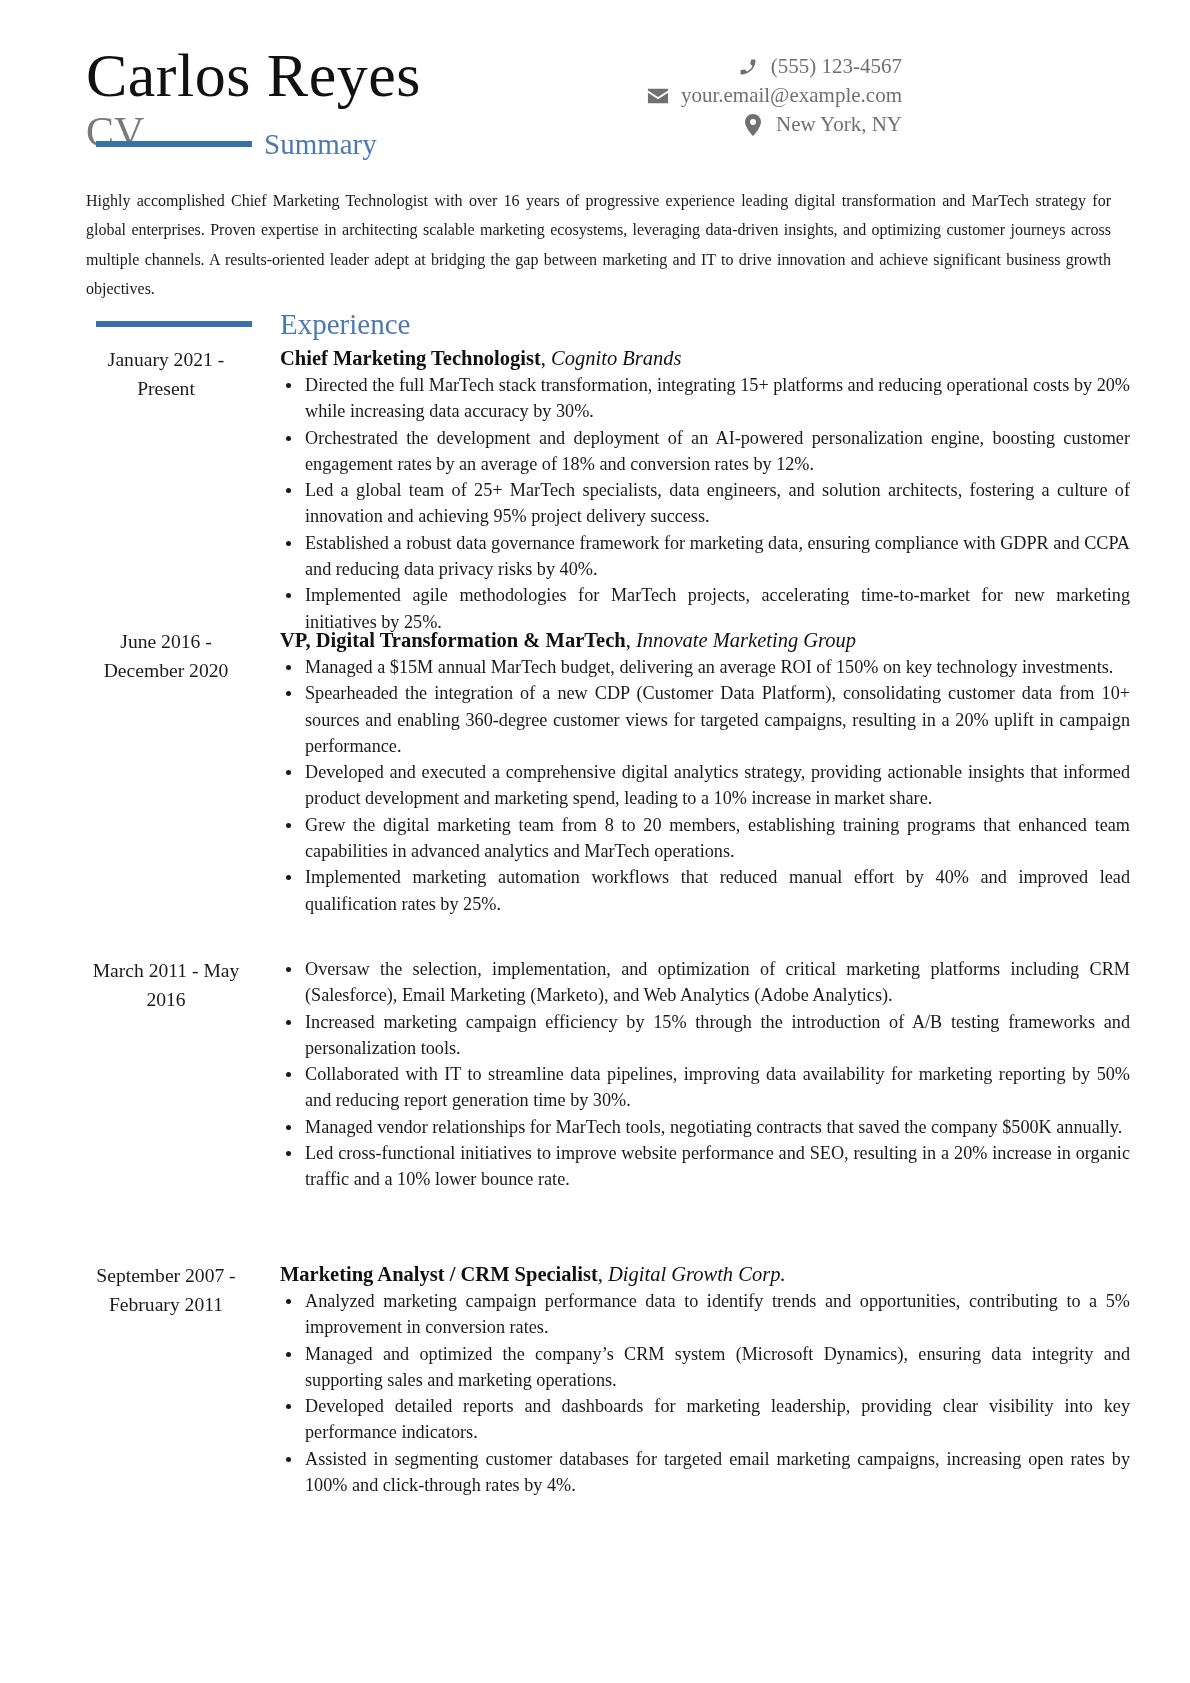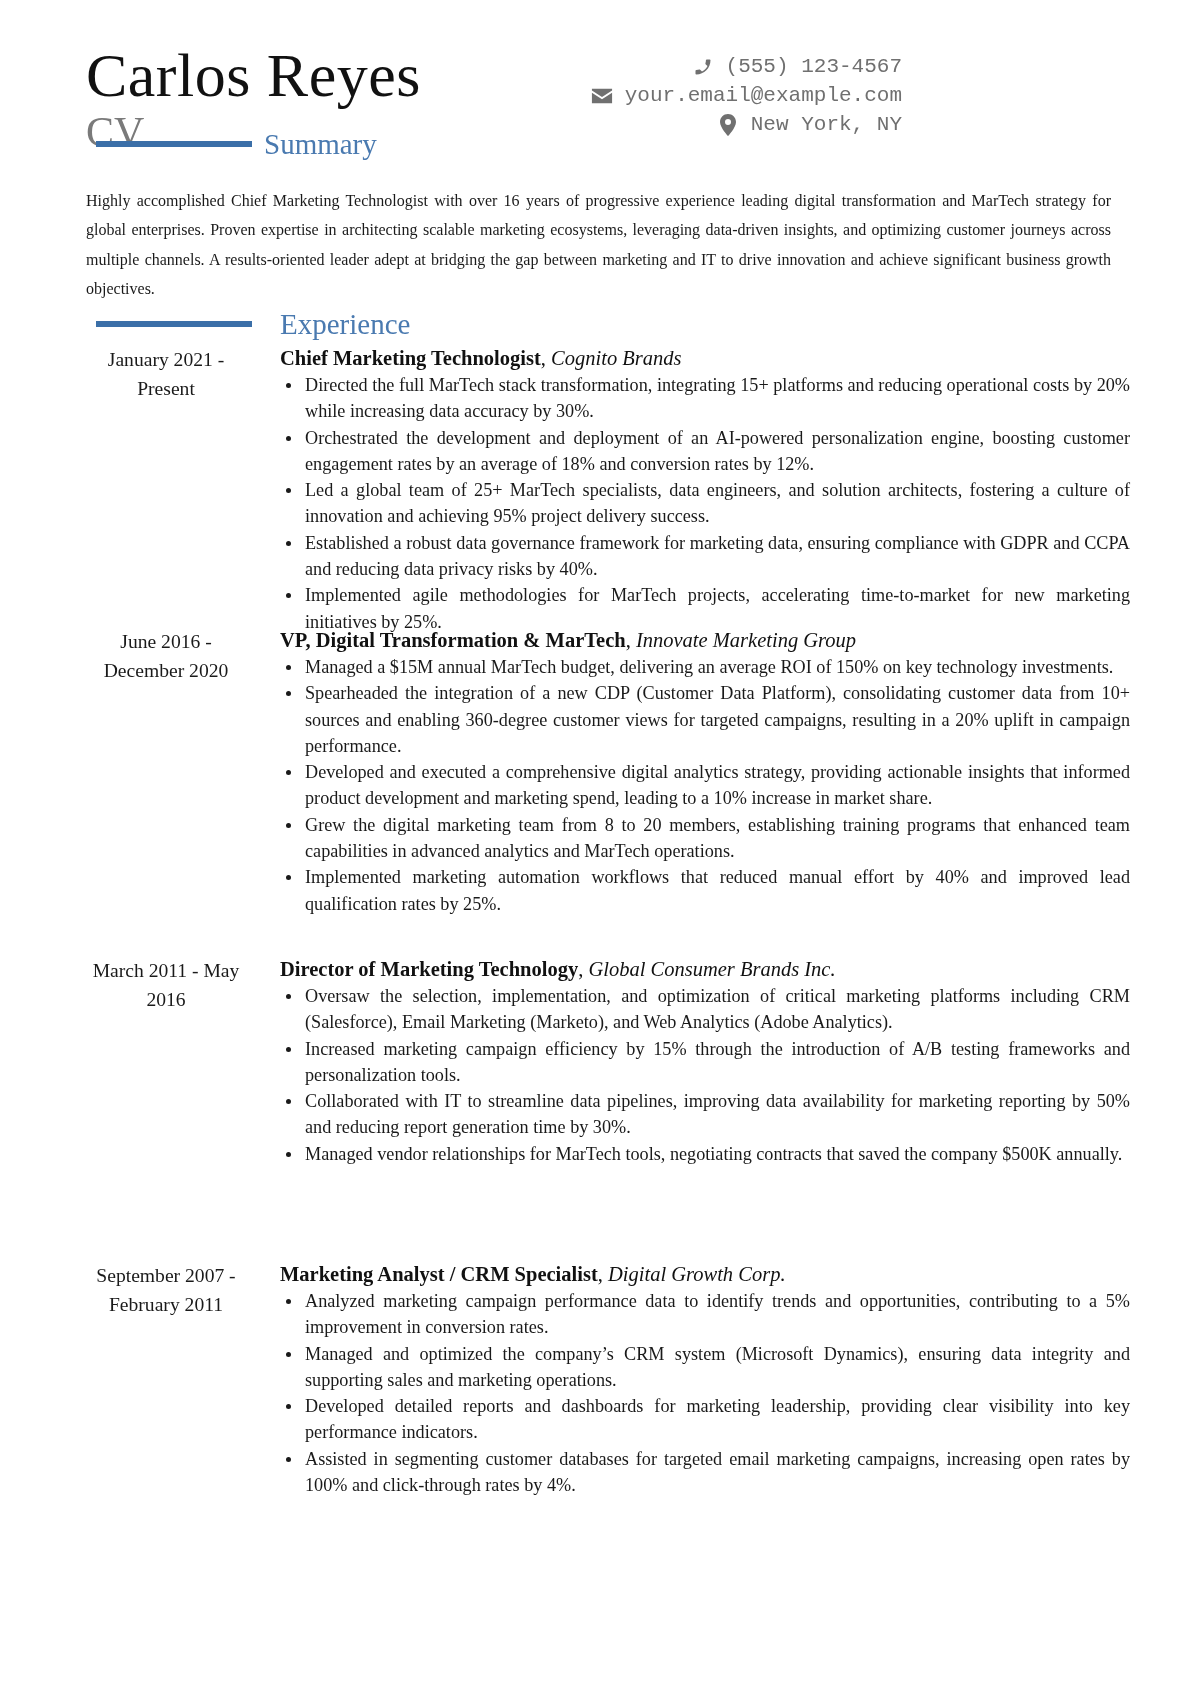--- a/index.html
+++ b/index.html
@@ -16,21 +16,21 @@
     font-family: "Liberation Serif", "DejaVu Serif", serif;
     font-size: 62px; line-height: 70px; color: #111; letter-spacing: 0.5px;
   }
   .subtitle {
     position: absolute; left: 86px; top: 108px;
     font-family: "Liberation Serif", "DejaVu Serif", serif;
     font-size: 42px; line-height: 48px; color: #7a7a7a;
   }
   .contact {
     position: absolute; right: 110px; top: 52px; text-align: right;
-    font-family: Liberation Mono, monospace;
+    font-family: Liberation Serif, serif;
     font-size: 21px; color: #707070;
   }
   .contact-row { height: 29px; line-height: 29px; display: flex; justify-content: flex-end; align-items: center; }
   .contact-row .icon { width: 22px; height: 22px; margin-right: 12px; display: inline-flex; align-items: center; justify-content: center; }
   .contact-row svg { fill: #707070; }
 
   
   .section-head { position: absolute; left: 96px; height: 34px; display: flex; align-items: center; }
   .section-bar { width: 156px; height: 6px; background: #3b6fa8; margin-right: 12px; }
   .section-title {
@@ -145,28 +145,26 @@
         <li>Developed and executed a comprehensive digital analytics strategy, providing actionable insights that informed product development and marketing spend, leading to a 10% increase in market share.</li>
         <li>Grew the digital marketing team from 8 to 20 members, establishing training programs that enhanced team capabilities in advanced analytics and MarTech operations.</li>
         <li>Implemented marketing automation workflows that reduced manual effort by 40% and improved lead qualification rates by 25%.</li>
       </ul>
     </div>
   </div>
 
   <div class="job" style="top:956px;">
     <div class="job-date">March 2011 - May 2016</div>
     <div class="job-body">
-      <div class="job-title-line">
-        <span class="job-title">Director of Marketing Technology</span>, <span class="job-company">Global Consumer Brands Inc.</span>
-      </div>
       <ul class="bullets">
         <li>Oversaw the selection, implementation, and optimization of critical marketing platforms including CRM (Salesforce), Email Marketing (Marketo), and Web Analytics (Adobe Analytics).</li>
         <li>Increased marketing campaign efficiency by 15% through the introduction of A/B testing frameworks and personalization tools.</li>
         <li>Collaborated with IT to streamline data pipelines, improving data availability for marketing reporting by 50% and reducing report generation time by 30%.</li>
         <li>Managed vendor relationships for MarTech tools, negotiating contracts that saved the company $500K annually.</li>
+        <li>Led cross-functional initiatives to improve website performance and SEO, resulting in a 20% increase in organic traffic and a 10% lower bounce rate.</li>
       </ul>
     </div>
   </div>
 
   <div class="job" style="top:1261px;">
     <div class="job-date" style="width:160px;">September 2007 - February 2011</div>
     <div class="job-body">
       <div class="job-title-line">
         <span class="job-title">Marketing Analyst / CRM Specialist</span>, <span class="job-company">Digital Growth Corp.</span>
       </div>

